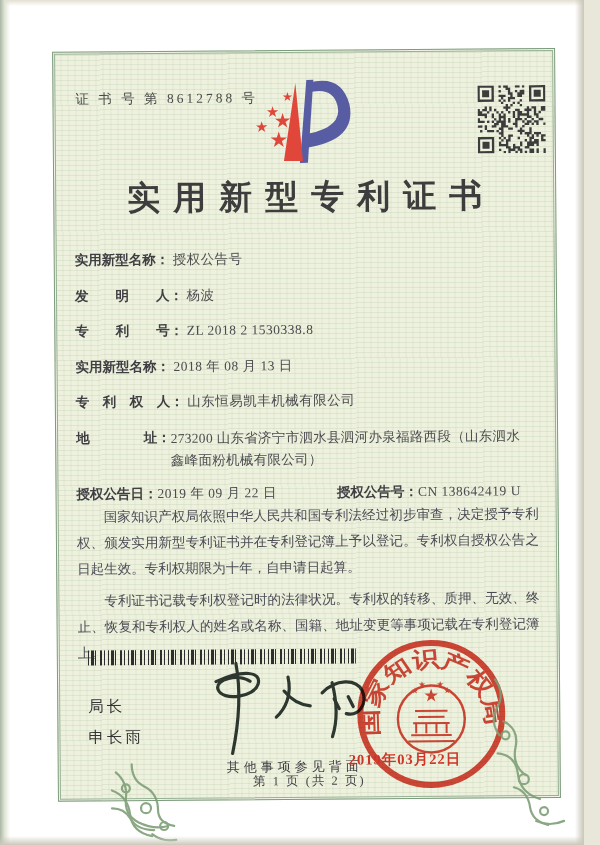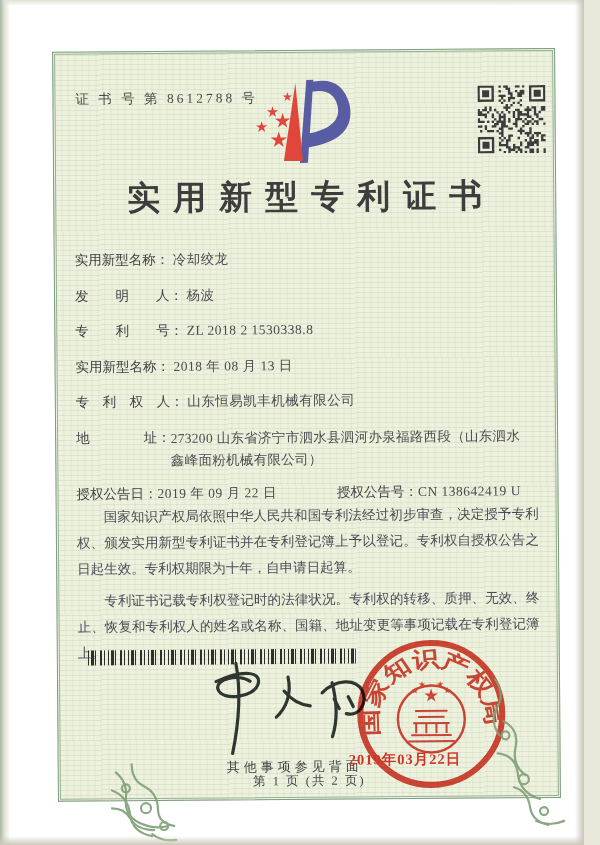--- a/index.html
+++ b/index.html
@@ -25,21 +25,21 @@
   .logo{position:absolute;left:196px;top:12px;}
   .qr{position:absolute;left:424px;top:36px;width:68px;height:68px;}
   .title{
     position:absolute;left:0;right:0;top:124px;margin:0;
     text-align:center;font-size:33px;font-weight:700;color:#3d3d3d;
     letter-spacing:13px;text-indent:13px;
   }
 
   .fields{position:absolute;left:20px;top:198px;width:462px;font-size:13.5px;color:#4c4c50;}
   .frow{margin-bottom:16.5px;line-height:19px;white-space:nowrap;}
-  .lbl{display:inline-block;white-space:pre;color:#3f3f43;}
+  .lbl{display:inline-block;white-space:pre;color:#3f3f43;font-weight:bold;}
   .val{letter-spacing:.5px;color:#4c4c50;}
   .frow.address{white-space:normal;margin-bottom:12px;}
   .frow.address .val{display:inline-block;vertical-align:top;width:358px;line-height:1.65;letter-spacing:.3px;}
   .grant-row{white-space:nowrap;}
   .grant-pair{display:inline-block;}
   .grant-pair.first{width:257px;}
 
   .paras{position:absolute;left:20px;top:452px;width:462px;font-size:13.5px;
          line-height:1.92;color:#4b4b55;text-align:justify;}
   .paras p{margin:0 0 6px 0;text-indent:2em;}
@@ -125,21 +125,21 @@
           <rect x="2" y="24" width="3" height="3"></rect>
         </g>
         <path class="modules" fill="#3c3c3c" d="M9 0h1v1h-1zM11 0h1v1h-1zM12 0h1v1h-1zM16 0h1v1h-1zM17 0h1v1h-1zM19 0h1v1h-1zM12 1h1v1h-1zM13 1h1v1h-1zM9 2h1v1h-1zM13 2h1v1h-1zM16 2h1v1h-1zM18 2h1v1h-1zM19 2h1v1h-1zM13 3h1v1h-1zM14 3h1v1h-1zM17 3h1v1h-1zM18 3h1v1h-1zM19 3h1v1h-1zM9 4h1v1h-1zM10 4h1v1h-1zM11 4h1v1h-1zM14 4h1v1h-1zM17 4h1v1h-1zM18 4h1v1h-1zM10 5h1v1h-1zM13 5h1v1h-1zM14 5h1v1h-1zM15 5h1v1h-1zM9 6h1v1h-1zM11 6h1v1h-1zM13 6h1v1h-1zM18 6h1v1h-1zM10 7h1v1h-1zM15 7h1v1h-1zM17 7h1v1h-1zM12 8h1v1h-1zM14 8h1v1h-1zM18 8h1v1h-1zM3 9h1v1h-1zM5 9h1v1h-1zM11 9h1v1h-1zM12 9h1v1h-1zM13 9h1v1h-1zM21 9h1v1h-1zM23 9h1v1h-1zM24 9h1v1h-1zM27 9h1v1h-1zM28 9h1v1h-1zM0 10h1v1h-1zM2 10h1v1h-1zM3 10h1v1h-1zM5 10h1v1h-1zM7 10h1v1h-1zM12 10h1v1h-1zM16 10h1v1h-1zM17 10h1v1h-1zM20 10h1v1h-1zM21 10h1v1h-1zM22 10h1v1h-1zM24 10h1v1h-1zM27 10h1v1h-1zM28 10h1v1h-1zM0 11h1v1h-1zM1 11h1v1h-1zM4 11h1v1h-1zM8 11h1v1h-1zM10 11h1v1h-1zM13 11h1v1h-1zM15 11h1v1h-1zM17 11h1v1h-1zM18 11h1v1h-1zM21 11h1v1h-1zM24 11h1v1h-1zM26 11h1v1h-1zM0 12h1v1h-1zM1 12h1v1h-1zM2 12h1v1h-1zM3 12h1v1h-1zM6 12h1v1h-1zM9 12h1v1h-1zM11 12h1v1h-1zM15 12h1v1h-1zM17 12h1v1h-1zM18 12h1v1h-1zM19 12h1v1h-1zM20 12h1v1h-1zM21 12h1v1h-1zM24 12h1v1h-1zM25 12h1v1h-1zM3 13h1v1h-1zM6 13h1v1h-1zM9 13h1v1h-1zM10 13h1v1h-1zM11 13h1v1h-1zM15 13h1v1h-1zM17 13h1v1h-1zM21 13h1v1h-1zM22 13h1v1h-1zM25 13h1v1h-1zM0 14h1v1h-1zM7 14h1v1h-1zM9 14h1v1h-1zM11 14h1v1h-1zM13 14h1v1h-1zM16 14h1v1h-1zM17 14h1v1h-1zM18 14h1v1h-1zM20 14h1v1h-1zM23 14h1v1h-1zM26 14h1v1h-1zM27 14h1v1h-1zM0 15h1v1h-1zM1 15h1v1h-1zM2 15h1v1h-1zM4 15h1v1h-1zM6 15h1v1h-1zM8 15h1v1h-1zM9 15h1v1h-1zM10 15h1v1h-1zM11 15h1v1h-1zM13 15h1v1h-1zM16 15h1v1h-1zM19 15h1v1h-1zM21 15h1v1h-1zM22 15h1v1h-1zM24 15h1v1h-1zM25 15h1v1h-1zM7 16h1v1h-1zM8 16h1v1h-1zM10 16h1v1h-1zM11 16h1v1h-1zM15 16h1v1h-1zM16 16h1v1h-1zM20 16h1v1h-1zM21 16h1v1h-1zM23 16h1v1h-1zM25 16h1v1h-1zM28 16h1v1h-1zM0 17h1v1h-1zM1 17h1v1h-1zM3 17h1v1h-1zM6 17h1v1h-1zM7 17h1v1h-1zM10 17h1v1h-1zM11 17h1v1h-1zM12 17h1v1h-1zM16 17h1v1h-1zM19 17h1v1h-1zM3 18h1v1h-1zM9 18h1v1h-1zM10 18h1v1h-1zM13 18h1v1h-1zM14 18h1v1h-1zM18 18h1v1h-1zM22 18h1v1h-1zM1 19h1v1h-1zM4 19h1v1h-1zM5 19h1v1h-1zM6 19h1v1h-1zM8 19h1v1h-1zM10 19h1v1h-1zM17 19h1v1h-1zM18 19h1v1h-1zM19 19h1v1h-1zM22 19h1v1h-1zM9 20h1v1h-1zM10 20h1v1h-1zM18 20h1v1h-1zM20 20h1v1h-1zM21 20h1v1h-1zM22 20h1v1h-1zM24 20h1v1h-1zM25 20h1v1h-1zM26 20h1v1h-1zM10 21h1v1h-1zM13 21h1v1h-1zM14 21h1v1h-1zM21 21h1v1h-1zM23 21h1v1h-1zM25 21h1v1h-1zM27 21h1v1h-1zM28 21h1v1h-1zM9 22h1v1h-1zM11 22h1v1h-1zM13 22h1v1h-1zM17 22h1v1h-1zM22 22h1v1h-1zM23 22h1v1h-1zM27 22h1v1h-1zM10 23h1v1h-1zM12 23h1v1h-1zM13 23h1v1h-1zM20 23h1v1h-1zM22 23h1v1h-1zM24 23h1v1h-1zM25 23h1v1h-1zM27 23h1v1h-1zM28 23h1v1h-1zM9 24h1v1h-1zM12 24h1v1h-1zM18 24h1v1h-1zM21 24h1v1h-1zM22 24h1v1h-1zM23 24h1v1h-1zM24 24h1v1h-1zM25 24h1v1h-1zM9 25h1v1h-1zM10 25h1v1h-1zM11 25h1v1h-1zM12 25h1v1h-1zM15 25h1v1h-1zM18 25h1v1h-1zM21 25h1v1h-1zM22 25h1v1h-1zM23 25h1v1h-1zM25 25h1v1h-1zM12 26h1v1h-1zM13 26h1v1h-1zM15 26h1v1h-1zM16 26h1v1h-1zM17 26h1v1h-1zM20 26h1v1h-1zM21 26h1v1h-1zM9 27h1v1h-1zM13 27h1v1h-1zM14 27h1v1h-1zM15 27h1v1h-1zM17 27h1v1h-1zM18 27h1v1h-1zM22 27h1v1h-1zM23 27h1v1h-1zM25 27h1v1h-1zM28 27h1v1h-1zM11 28h1v1h-1zM13 28h1v1h-1zM16 28h1v1h-1zM18 28h1v1h-1zM20 28h1v1h-1zM22 28h1v1h-1zM23 28h1v1h-1zM25 28h1v1h-1zM28 28h1v1h-1z"></path>
       </svg>
 
       <h1 class="title">实用新型专利证书</h1>
 
       <div class="fields">
         <div class="frow">
           <span class="lbl">实用新型名称：</span>
-          <span class="val">冷却绞龙</span>
+          <span class="val">授权公告号</span>
         </div>
         <div class="frow">
           <span class="lbl">发　　明　　人：</span>
           <span class="val">杨波</span>
         </div>
         <div class="frow">
           <span class="lbl">专　　利　　号：</span>
           <span class="val">ZL 2018 2 1530338.8</span>
         </div>
         <div class="frow">
@@ -159,20 +159,24 @@
         </div>
       </div>
 
       <div class="paras">
         <p>国家知识产权局依照中华人民共和国专利法经过初步审查，决定授予专利权、颁发实用新型专利证书并在专利登记簿上予以登记。专利权自授权公告之日起生效。专利权期限为十年，自申请日起算。</p>
         <p>专利证书记载专利权登记时的法律状况。专利权的转移、质押、无效、终止、恢复和专利权人的姓名或名称、国籍、地址变更等事项记载在专利登记簿上。</p>
       </div>
 
       <div class="barcode"></div>
 
+      <div class="director">
+        <div>局长</div>
+        <div>申长雨</div>
+      </div>
 
       <svg class="signature" width="190" height="115" viewBox="0 0 190 115">
         <g fill="none" stroke="#2e372f" stroke-width="3.2" stroke-linecap="round">
           <path d="M28 30 C55 18, 74 20, 70 33 C66 46, 34 50, 30 38 C26 27, 52 22, 62 30"></path>
           <path d="M48 12 C53 40, 50 74, 44 102"></path>
           <path d="M100 26 C104 44, 97 58, 88 66"></path>
           <path d="M96 40 C104 50, 112 54, 122 55"></path>
           <path d="M134 42 C148 28, 168 28, 174 40 C180 54, 170 66, 158 63"></path>
           <path d="M146 48 l5 10 M160 46 l5 10"></path>
           <path d="M144 32 C150 56, 148 74, 144 86"></path>

